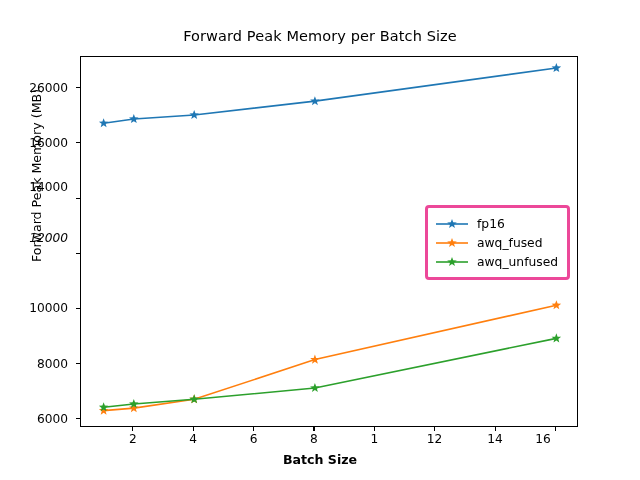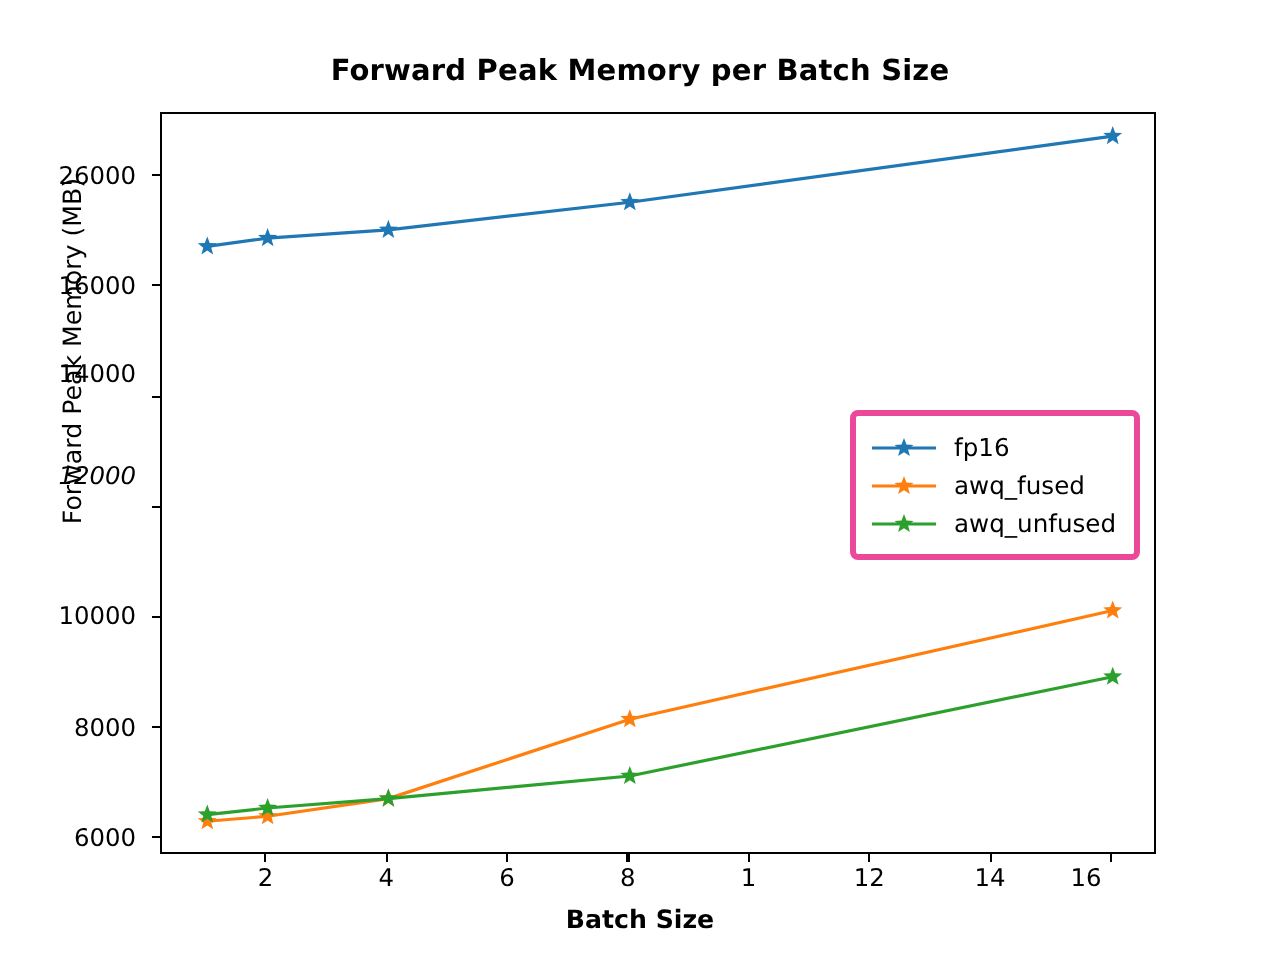--- a/index.html
+++ b/index.html
@@ -22,21 +22,20 @@
   }
   #chart-title {
     position: absolute;
     left: 0;
     top: 28px;
     width: 640px;
     text-align: center;
     font-size: 14.5px;
     color: #000000;
     letter-spacing: 0.1px;
-    font-weight: bold;
   }
   
   #plot-area {
     position: absolute;
     left: 80px;
     top: 56px;
     width: 498px;
     height: 371px;
     border: 1.1px solid #000000;
     box-sizing: border-box;

